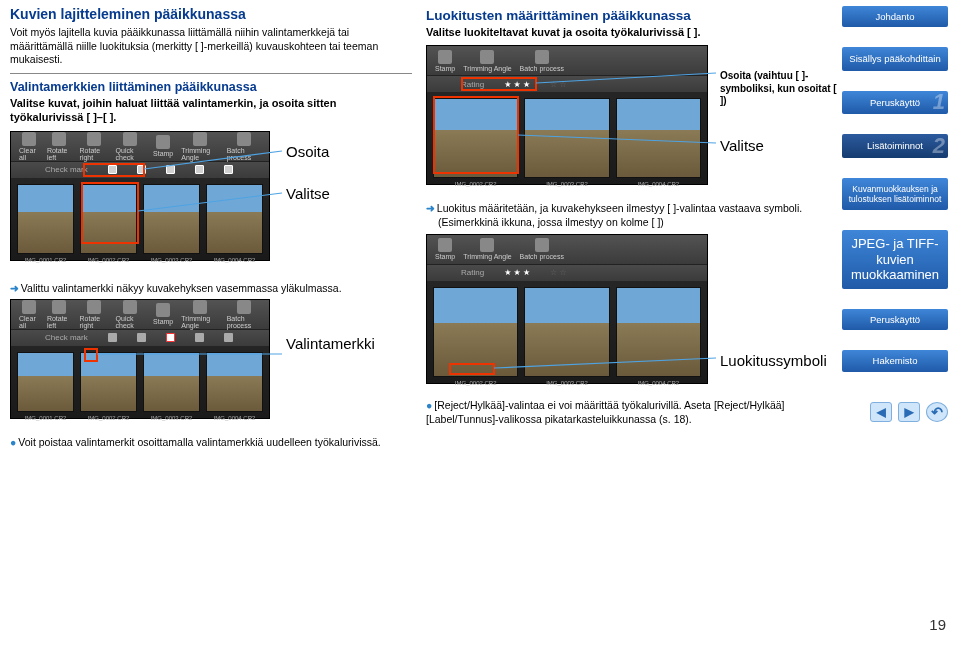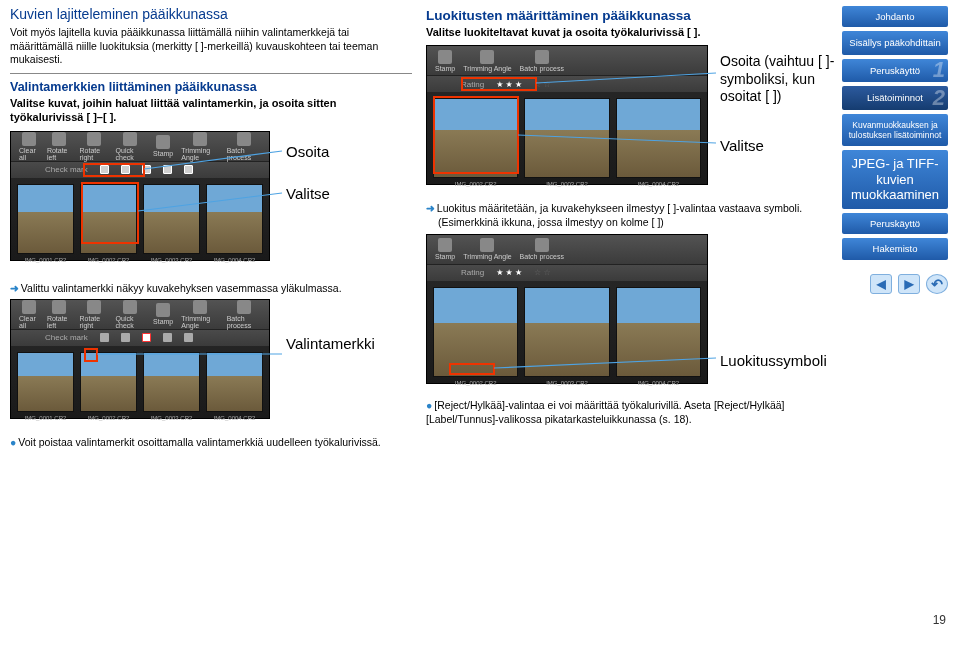--- a/index.html
+++ b/index.html
@@ -9,23 +9,23 @@
     background: #fff;
     font-family: Arial, Helvetica, sans-serif;
     font-size: 11px;
     color: #000;
     position: relative;
     overflow: hidden;
   }
   .page { display: flex; }
   .left-col { width: 420px; padding: 6px 8px 6px 10px; }
   .mid-col { width: 420px; padding: 6px 6px 6px 6px; }
-  .right-col { width: 112px; padding: 6px 4px 6px 2px; display: flex; flex-direction: column; gap: 4px; align-items: stretch; }
-
-  h2 { color: #063b8f; font-size: 14px; font-weight: normal; margin-bottom: 4px; }
+  .right-col { width: 112px; padding: 6px 4px 6px 2px; display: flex; flex-direction: column; gap: 20px; align-items: stretch; }
+
+  h2 { color: #063b8f; font-size: 14px; font-weight: bold; margin-bottom: 4px; }
   .intro { font-size: 10.5px; line-height: 1.3; }
   .hr { border-top: 1px solid #888; margin: 6px 0 6px 0; }
 
   h3 { color: #063b8f; font-size: 12.5px; font-weight: bold; margin-top: 6px; margin-bottom: 2px; }
   .sub { font-size: 11px; font-weight: bold; margin-bottom: 6px; line-height: 1.3; }
 
   
   .shot {
     background: linear-gradient(#2b2b2b,#1a1a1a);
     border: 1px solid #000;
@@ -38,21 +38,21 @@
   .toolbar {
     height: 30px;
     background: linear-gradient(#535353,#3b3b3b);
     border-bottom: 1px solid #222;
     display: flex; align-items: center; gap: 8px; padding: 0 8px;
     font-size: 7px; color: #ccc;
   }
   .tbtn { display:flex; flex-direction:column; align-items:center; gap:1px; }
   .tbtn .glyph { width:14px; height:14px; background:#888; border-radius:2px; }
 
-  .rating-row { height: 16px; background: linear-gradient(#4a4a4a,#3b3b3b); display:flex; align-items:center; gap:12px; padding-left:34px; font-size:8px; color:#aaa;}
+  .rating-row { height: 16px; background: linear-gradient(#4a4a4a,#3b3b3b); display:flex; align-items:center; gap:20px; padding-left:34px; font-size:8px; color:#aaa;}
   .rating-row .sq { width:9px; height:9px; background:#aaa; border-radius:1px; }
   .rating-row .sq.mark { background:#d0d0d0; border:1px solid #fff; }
   .thumb { flex:1; background: linear-gradient(#6fa8d6 40%, #8a7a55 40%, #6b5a3b 100%); border:1px solid #111; position:relative; }
   .thumb .lbl { position:absolute; bottom:-10px; left:0; right:0; font-size:6px; color:#aaa; text-align:center; }
 
   .red-box { position:absolute; border:2px solid #e30; }
 
   .callout-line { stroke:#4ea3e3; stroke-width:1.2; }
   .pointer-svg { position:absolute; overflow:visible; pointer-events:none; }
 
@@ -82,21 +82,21 @@
   .side-btn.dark { background: linear-gradient(#2c5a9e,#153c70); }
 
   .nav-arrows { display:flex; gap:6px; justify-content:flex-end; margin-top:10px; }
   .nav-arrows .ar {
     width:22px; height:20px; background:#cfe5f9; border:1px solid #7fafde; border-radius:3px;
     display:flex; align-items:center; justify-content:center; color:#2a6bb5; font-size:12px; font-weight:bold;
     cursor:pointer;
   }
   .nav-arrows .ar.round { border-radius:50%; font-size:14px; }
 
-  .pgnum { position:absolute; bottom:24px; right:14px; font-size:12px; color:#333; }
+  .pgnum { position:absolute; bottom:18px; right:14px; font-size:15px; color:#333; }
 
   .shot-flex { display:flex; flex-direction:column; height:100%; }
   .thumb-area { flex:1; display:flex; padding:6px; gap:6px; }
 
   .relwrap { position: relative; }
 </style>
 </head>
 <body>
 
 <div class="page">
@@ -285,21 +285,21 @@
               </div>
           </div>
         </div>
         <div class="red-box" style="top:31px; left:34px; width:76px; height:14px;"></div>
         <div class="red-box" style="top:50px; left:6px; width:86px; height:78px;"></div>
       </div>
       <svg class="pointer-svg" style="top:0; left:0;" width="420" height="150">
         <line class="callout-line" x1="110" y1="38" x2="290" y2="28"></line>
         <line class="callout-line" x1="92" y1="90" x2="290" y2="98"></line>
       </svg>
-      <div class="label-right" style="top:8px; left:294px; width:118px; font-size:14px; line-height:1.25;">Osoita (vaihtuu [ ]-symboliksi, kun osoitat [ ])</div>
+      <div class="label-right" style="top:25px; left:294px; width:118px; font-size:10px; line-height:1.25;font-weight:bold;">Osoita (vaihtuu [ ]-symboliksi, kun osoitat [ ])</div>
       <span class="label-right" style="top:92px; left:294px;">Valitse</span>
     </div>
 
     <p class="note"><span class="blue-arrow">➜</span><span>Luokitus määritetään, ja kuvakehykseen ilmestyy [ ]-valintaa vastaava symboli.</span><br>
       <span style="margin-left:12px;">(Esimerkkinä ikkuna, jossa ilmestyy on kolme [ ])</span></p>
 
     <div class="relwrap" style="height:160px; margin:4px 0 4px 0;">
       <div class="shot" style="width:282px; height:150px;">
         <div class="shot-flex">
           <div class="toolbar">

